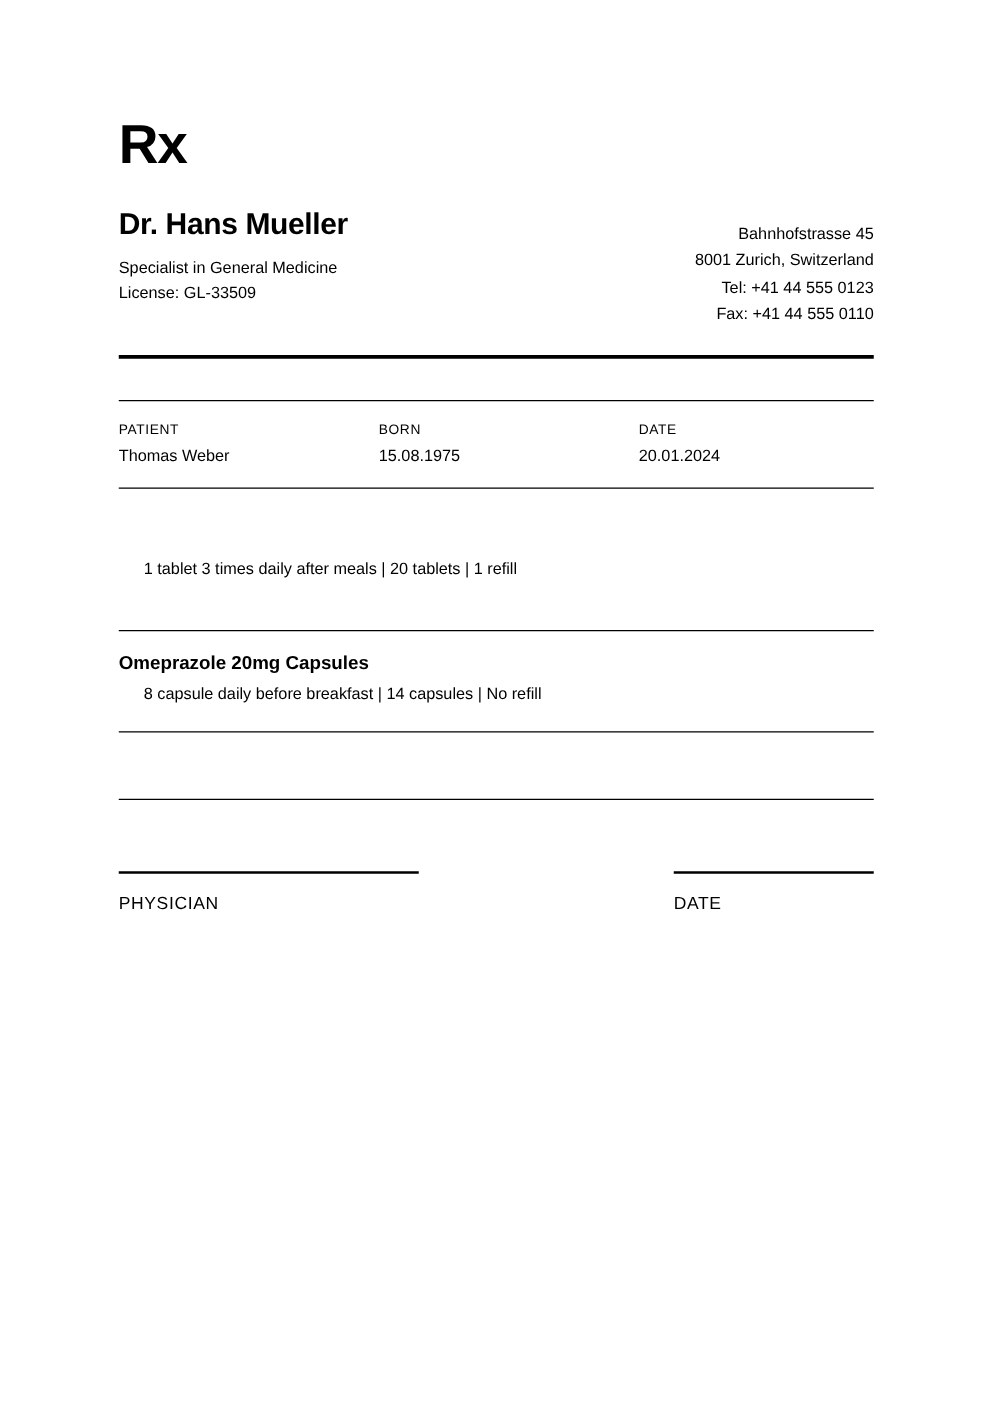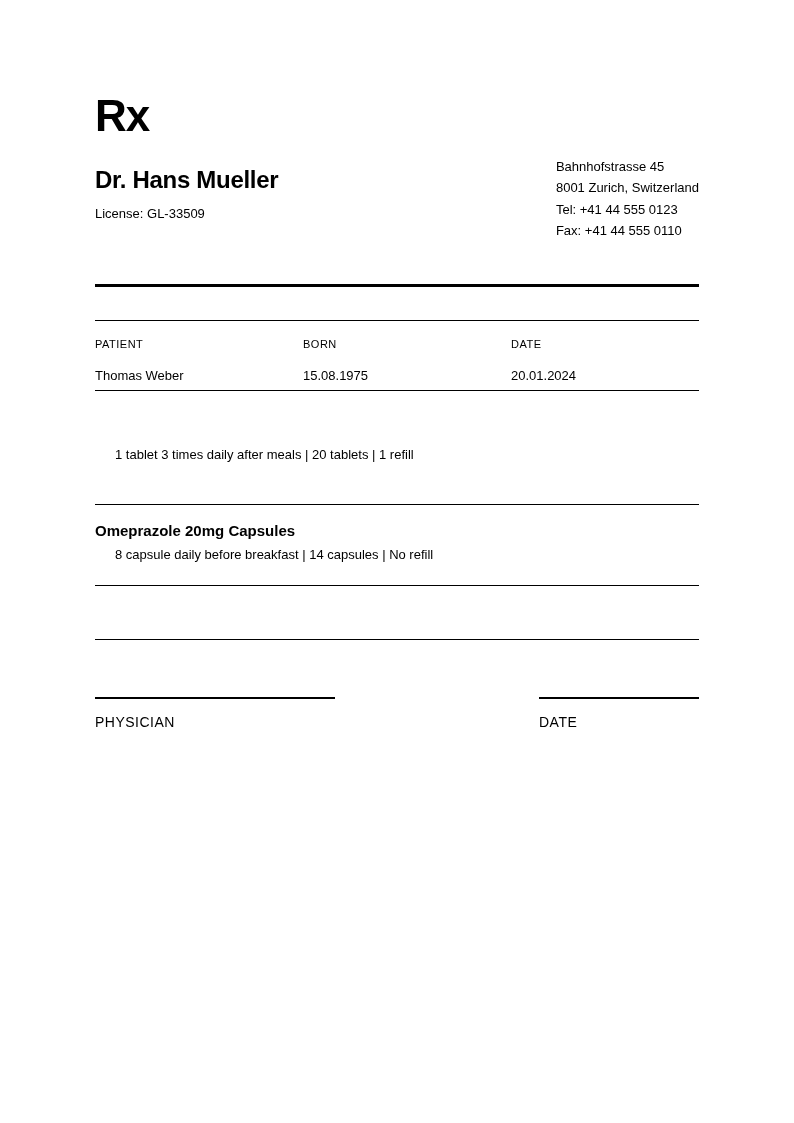--- a/index.html
+++ b/index.html
@@ -11,43 +11,44 @@
     .rx {
       position: absolute; left: 0; top: 92px;
       font-size: 44px; font-weight: bold; letter-spacing: -1px; line-height: 48px;
     }
     .doc-name {
       position: absolute; left: 0; top: 166px;
       font-size: 24px; font-weight: bold; line-height: 28px; letter-spacing: -0.3px;
     }
     .doc-lines { position: absolute; left: 0; top: 204px; font-size: 13px; line-height: 20px; }
     .address {
-      position: absolute; right: 0; top: 156px; text-align: left;
+      position: absolute; right: 0; top: 176px; text-align: right;
       font-size: 13px; line-height: 21.3px;
     }
     .rule-thick { position: absolute; left: 0; width: 604px; top: 284px; height: 3px; background: #000; }
     .rule-thin { position: absolute; left: 0; width: 604px; height: 1px; background: #000; }
     .patient-row { position: absolute; left: 0; top: 337px; width: 604px; }
     .pcol { position: absolute; top: 0; }
     .plabel { font-size: 11px; letter-spacing: 0.5px; line-height: 14px; }
-    .pvalue { font-size: 13px; line-height: 20px; margin-top: 15px; }
+    .pvalue { font-size: 13px; line-height: 20px; margin-top: 4px; }
     .med { position: absolute; left: 0; width: 604px; }
     .med-name { font-size: 15px; font-weight: bold; line-height: 20px; }
     .med-detail { font-size: 13px; line-height: 20px; padding-left: 20px; margin-top: 4px; }
     .sig-line { position: absolute; top: 697px; height: 2px; background: #000; }
     .sig-label { position: absolute; top: 715px; font-size: 14px; letter-spacing: 0.5px; line-height: 14px; }
   </style>
 </head>
 <body>
 
 <div class="page">
   <div class="rx">Rx</div>
 
   <div class="doc-name">Dr. Hans Mueller</div>
   <div class="doc-lines">
+    <div>Specialist in General Medicine</div>
     <div>License: GL-33509</div>
   </div>
 
   <div class="address">
     <div>Bahnhofstrasse 45</div>
     <div>8001 Zurich, Switzerland</div>
     <div>Tel: +41 44 555 0123</div>
     <div>Fax: +41 44 555 0110</div>
   </div>
 

